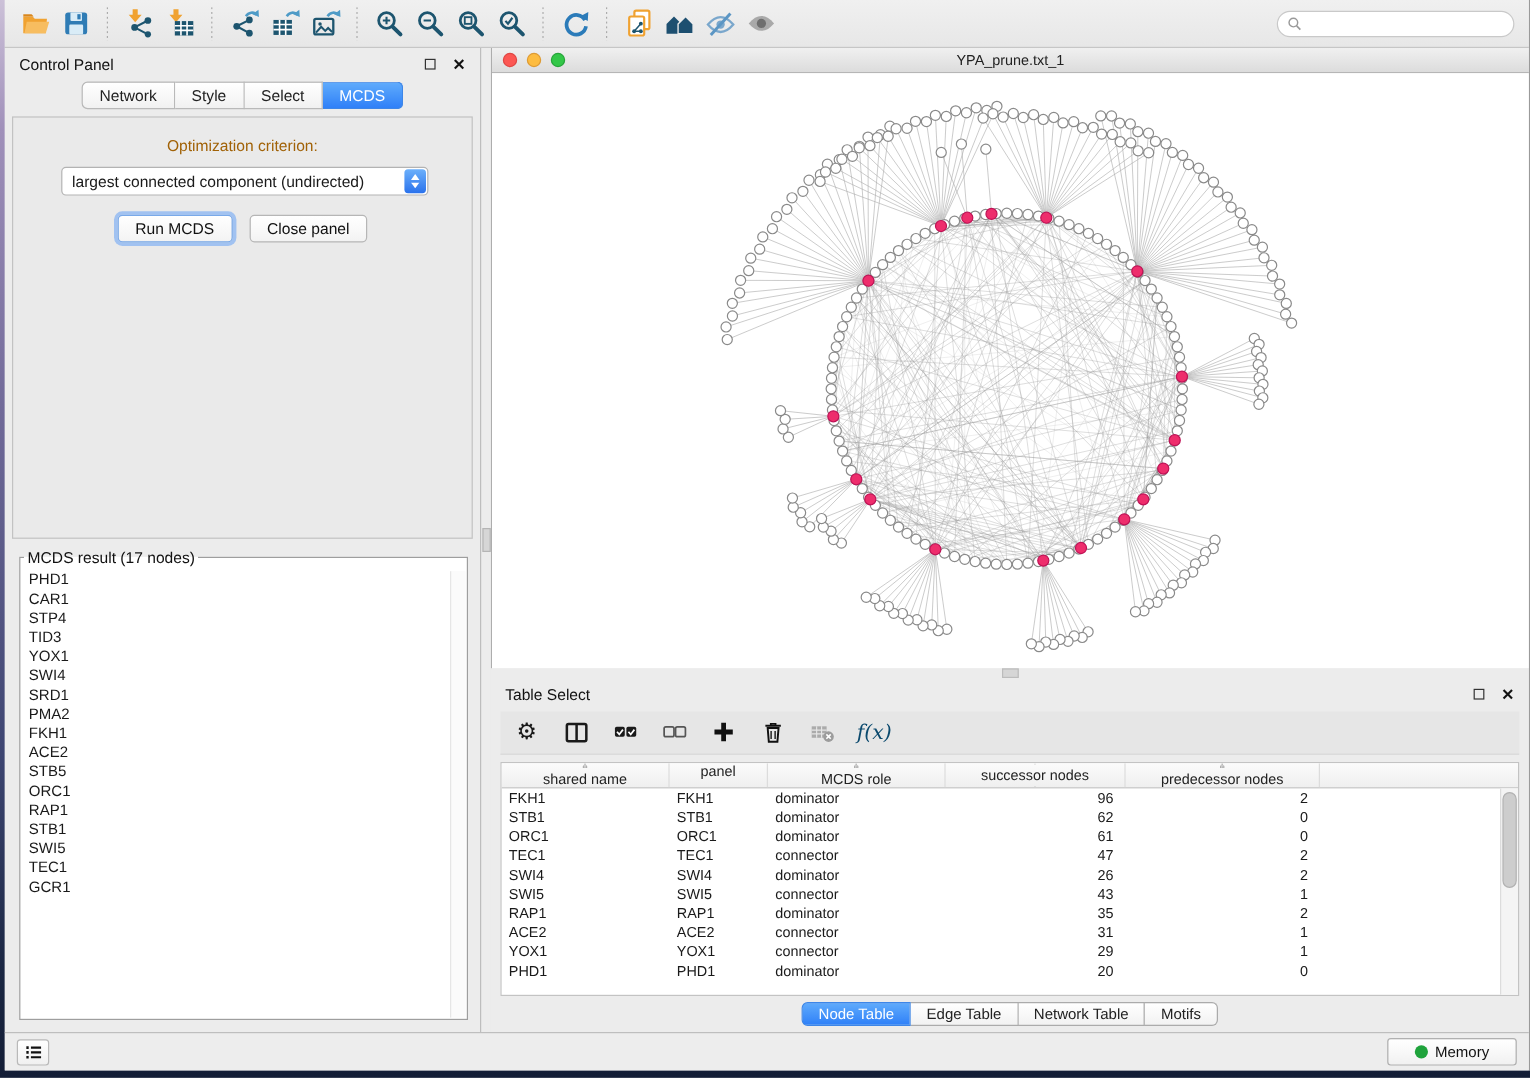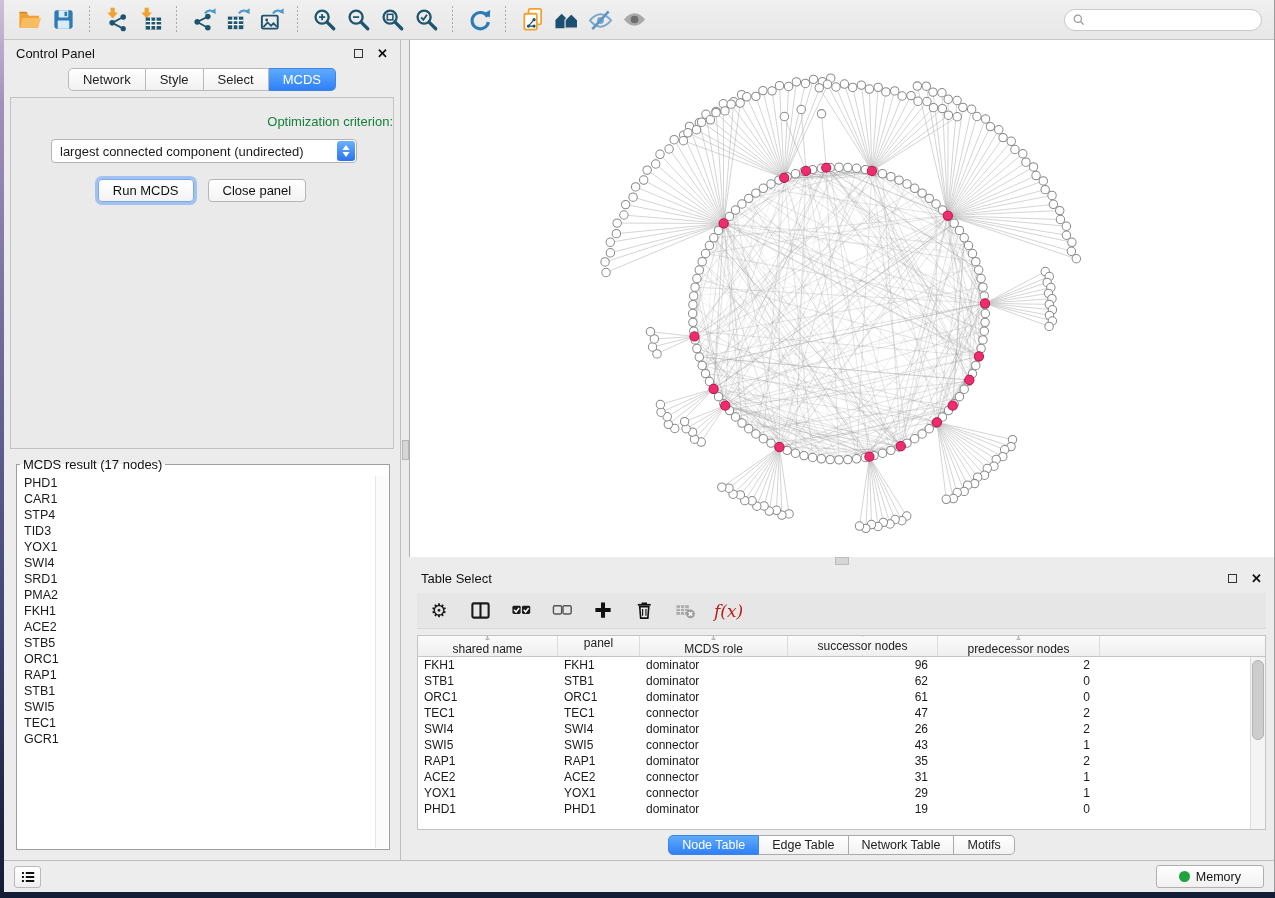--- a/index.html
+++ b/index.html
@@ -35,21 +35,21 @@
   .ph-spacer { flex:1; }
   .float-box { width:9px; height:9px; border:1.5px solid #333; display:inline-block; margin-right:14px; }
   .close-x { font-size:13px; font-weight:bold; color:#111; line-height:1; }
   .tabs-row { display:flex; justify-content:center; margin-top:2px; flex:0 0 auto; }
   .tab { padding:3px 14px; font-size:13px; background:linear-gradient(#ffffff,#f1f1f1);
     border:1px solid #b9b9b9; border-left:none; color:#222; }
   .tab:first-child { border-left:1px solid #b9b9b9; border-radius:5px 0 0 5px; }
   .tab:last-child { border-radius:0 5px 5px 0; }
   .tab.active { background:linear-gradient(#5fabfc,#2f80f8); color:#fff; border-color:#3d86e8; }
   .mcds-box { margin:6px 6px 0 6px; height:352px; background:#eaeaea; border:1px solid #c2c2c2; flex:0 0 auto; }
-  .opt-label { text-align:right; padding-top:16px; font-size:13px; color:#15803d; }
+  .opt-label { text-align:center; padding-top:16px; font-size:13px; color:#a16207; }
   .select { margin:10px 36px 0 40px; height:24px; background:#fff; border:1px solid #b3b3b3; border-radius:4px;
     display:flex; align-items:center; overflow:hidden; }
   .select-value { flex:1; padding:0 8px; font-size:13px; white-space:nowrap; }
   .select-stepper { width:18px; align-self:stretch; background:linear-gradient(#6cb0fb,#2a72ec);
     border-radius:3px; margin:1px; display:flex; flex-direction:column; align-items:center; justify-content:center; gap:2px; }
   .select-stepper svg { width:8px; height:5px; display:block; }
   .btn-row { display:flex; justify-content:center; gap:14px; margin-top:16px; }
   .mac-btn { font-size:13px; padding:3px 14px; background:linear-gradient(#ffffff,#f3f3f3);
     border:1px solid #b6b6b6; border-radius:4px; color:#111;
     font-family:"Liberation Sans",sans-serif; }
@@ -88,21 +88,21 @@
     background:#d6d6d6; border:1px solid #bcbcbc; }
 
   
   .table-panel { height:295px; flex:0 0 auto; background:#ececec; display:flex; flex-direction:column; min-width:0; }
   .tp-toolbar { height:36px; margin:2px 8px 0 8px; background:#e6e6e6; border-bottom:1px solid #d8d8d8;
     display:flex; align-items:center; gap:17px; padding:0 10px; flex:0 0 auto; }
   .tp-btn { border:none; background:transparent; display:flex; align-items:center; justify-content:center;
     width:24px; height:24px; }
   .tp-btn svg { width:21px; height:21px; }
   .gear-glyph { font-size:19px; line-height:1; color:#1a1a1a; }
-  .fx-glyph { font-family:"DejaVu Serif", serif; font-style:italic; font-size:17px; color:#b91c1c; }
+  .fx-glyph { font-family:"DejaVu Serif", serif; font-style:italic; font-size:17px; color:#0c4a6e; }
   .table-wrap { margin:6px 8px 0 8px; flex:1; background:#fff; border:1px solid #c3c3c3;
     position:relative; overflow:hidden; min-height:0; }
   .tbl-header { display:grid; grid-template-columns:140px 82px 148px 150px 162px 1fr; height:21px;
     background:linear-gradient(#fbfbfb,#efefef); border-bottom:1px solid #c4c4c4; }
   .th { display:flex; align-items:center; padding:0 4px; border-right:1px solid #dcdcdc; font-size:12px;
     color:#222; gap:2px; overflow:hidden;flex-direction:column; }
   .th .th-label { flex:1; text-align:center; white-space:nowrap; }
   .tbl-row { display:grid; grid-template-columns:140px 82px 148px 150px 162px 1fr; height:16px;
     align-items:center; font-size:12px; }
   .td { padding:0 6px; white-space:nowrap; overflow:hidden; }
@@ -331,20 +331,28 @@
       </fieldset>
     </div>
 
     <div class="vsplit">
         <div class="handle"></div>
       </div>
 
     <div class="right-col">
 
       <div class="net-window">
+        <div class="net-titlebar">
+          <span class="lights">
+            <span class="light red"></span>
+            <span class="light yellow"></span>
+            <span class="light green"></span>
+          </span>
+          <span class="net-title">YPA_prune.txt_1</span>
+        </div>
         <div class="net-canvas">
             <svg viewBox="0 0 862 494" preserveAspectRatio="xMidYMid meet">
               <g>
                 <line x1="312.9504299734186" y1="172.1134246024539" x2="479.77231350821023" y2="398.51237143207055" stroke="#999999" stroke-width="0.7" opacity="0.38"></line>
                 <line x1="312.9504299734186" y1="172.1134246024539" x2="307.8443555795262" y2="179.0625469772512" stroke="#999999" stroke-width="0.7" opacity="0.38"></line>
                 <line x1="312.9504299734186" y1="172.1134246024539" x2="303.0559342439887" y2="337.53132086993793" stroke="#999999" stroke-width="0.7" opacity="0.38"></line>
                 <line x1="312.9504299734186" y1="172.1134246024539" x2="557.2765797453686" y2="194.15041688160977" stroke="#999999" stroke-width="0.7" opacity="0.38"></line>
                 <line x1="312.9504299734186" y1="172.1134246024539" x2="410.4016446827228" y2="406.9354956183159" stroke="#999999" stroke-width="0.7" opacity="0.38"></line>
                 <line x1="312.9504299734186" y1="172.1134246024539" x2="572.9354956183158" y2="279.59835531727714" stroke="#999999" stroke-width="0.7" opacity="0.38"></line>
                 <line x1="312.9504299734186" y1="172.1134246024539" x2="331.1840918968439" y2="371.28256923298073" stroke="#999999" stroke-width="0.7" opacity="0.38"></line>
@@ -1277,21 +1285,21 @@
                 <div class="td">YOX1</div>
                 <div class="td">YOX1</div>
                 <div class="td">connector</div>
                 <div class="td num">29</div>
                 <div class="td num">1</div>
               </div>
               <div class="tbl-row">
                 <div class="td">PHD1</div>
                 <div class="td">PHD1</div>
                 <div class="td">dominator</div>
-                <div class="td num">19</div>
+                <div class="td num">20</div>
                 <div class="td num">0</div>
               </div>
             </div>
           <div class="tbl-scroll">
             <div class="tbl-thumb"></div>
           </div>
         </div>
         <div class="tp-tabs-row">
           <div class="seg">
               <span class="seg-tab active">Node Table</span>

